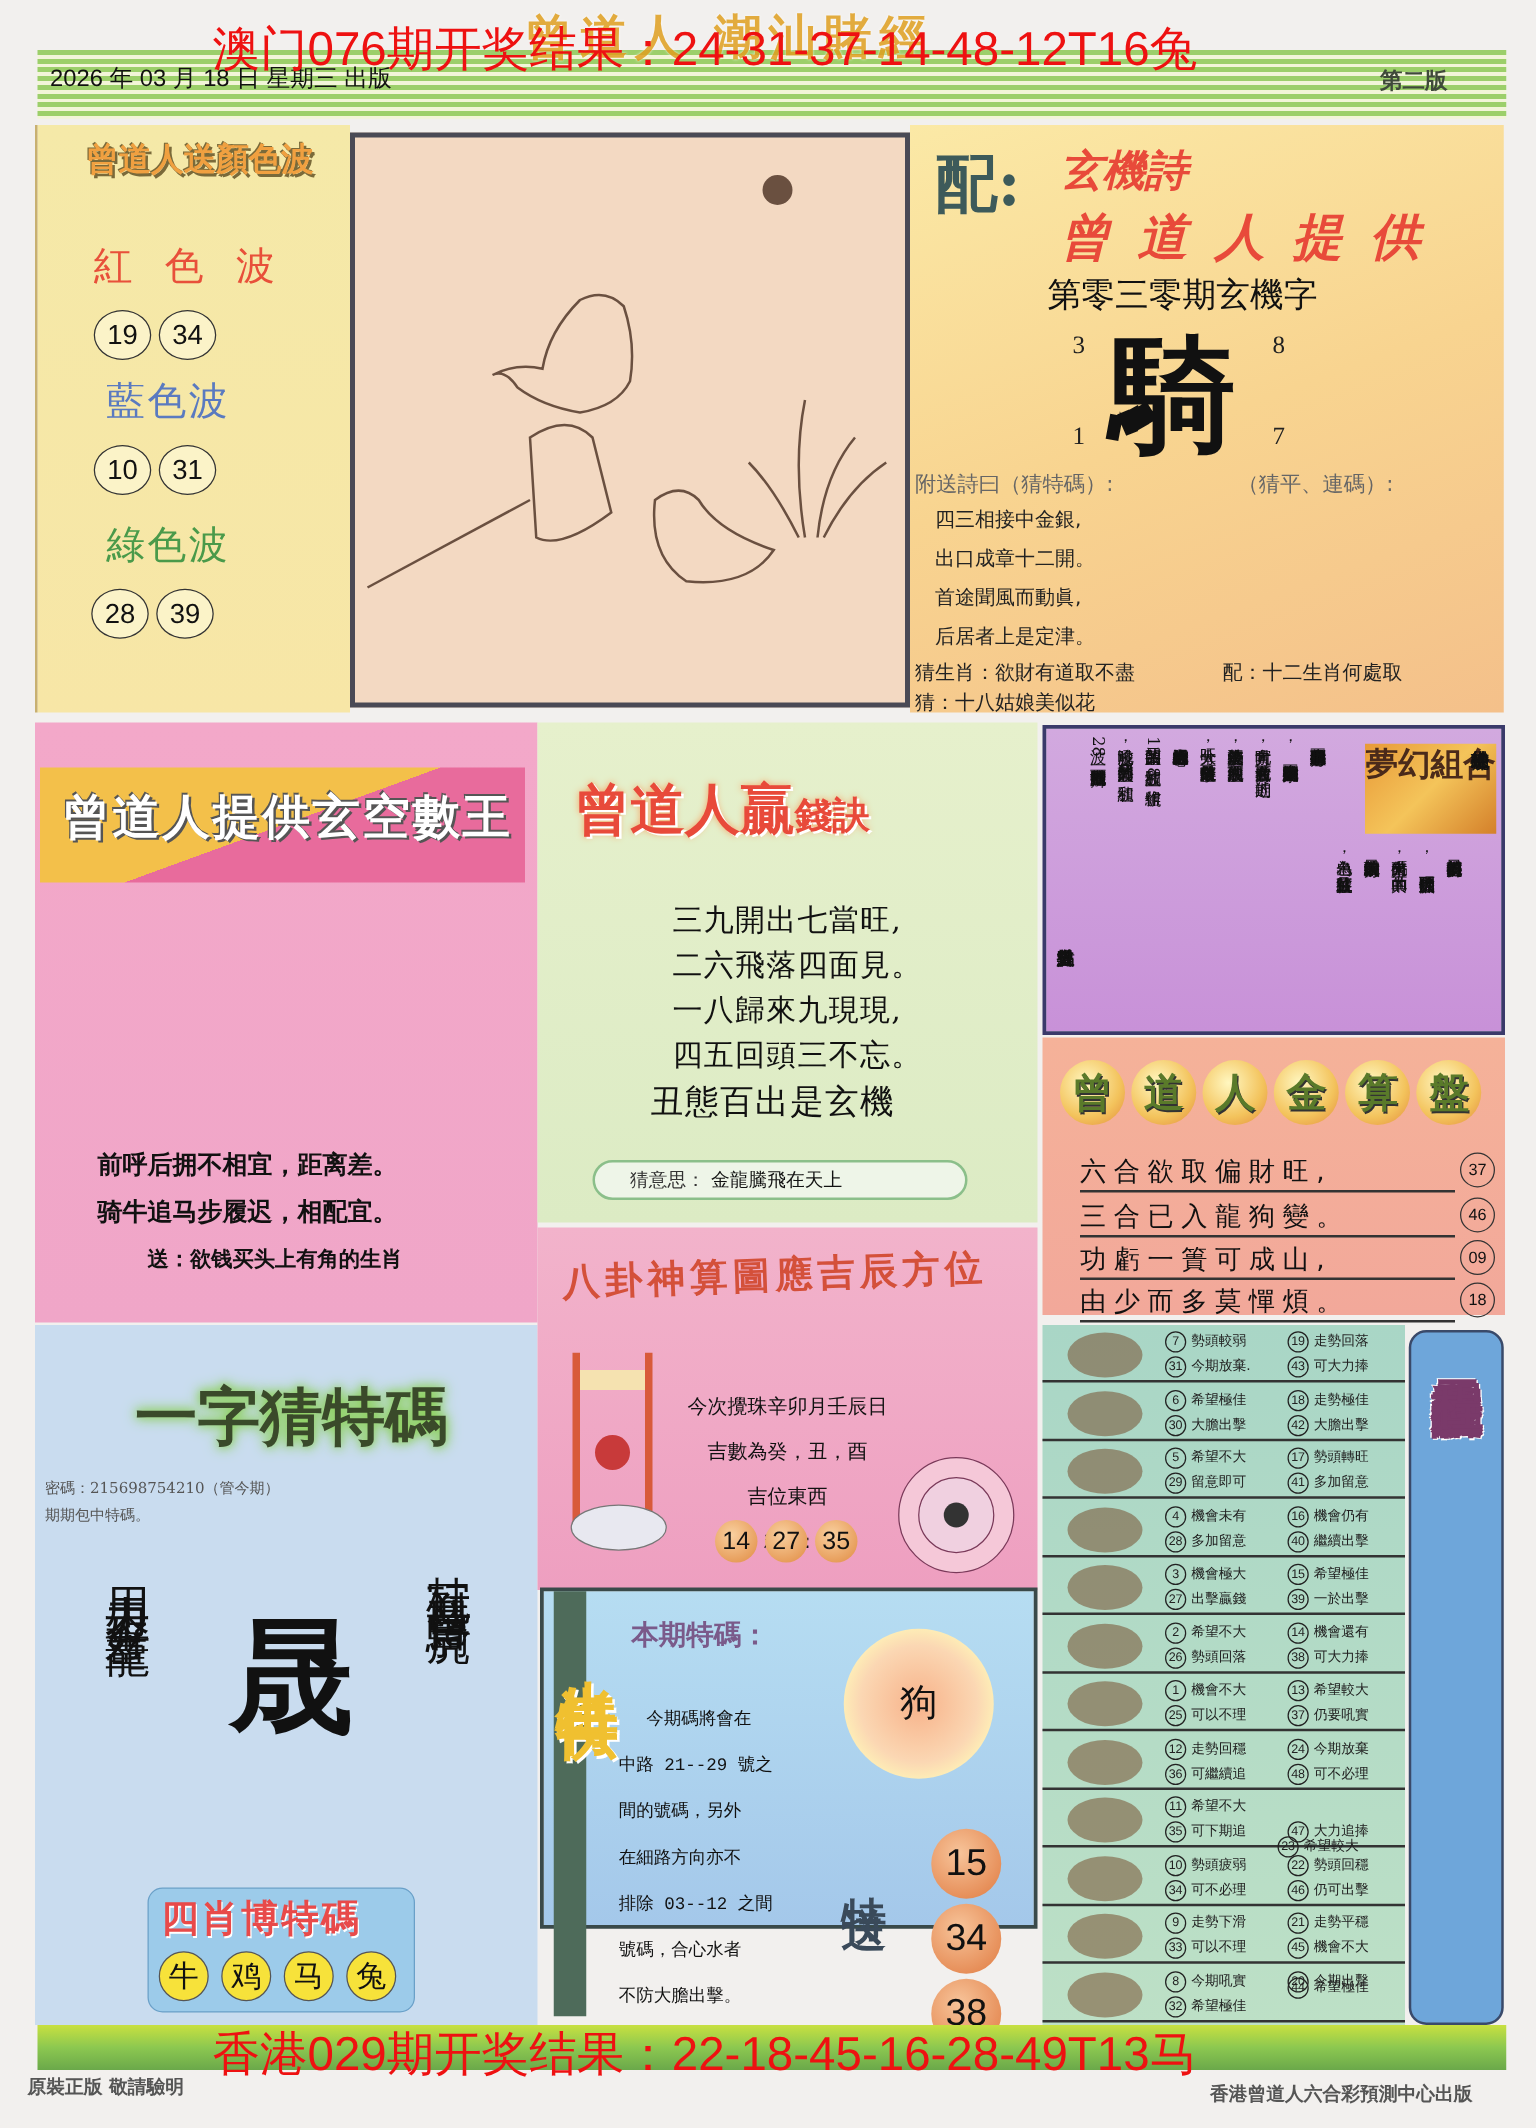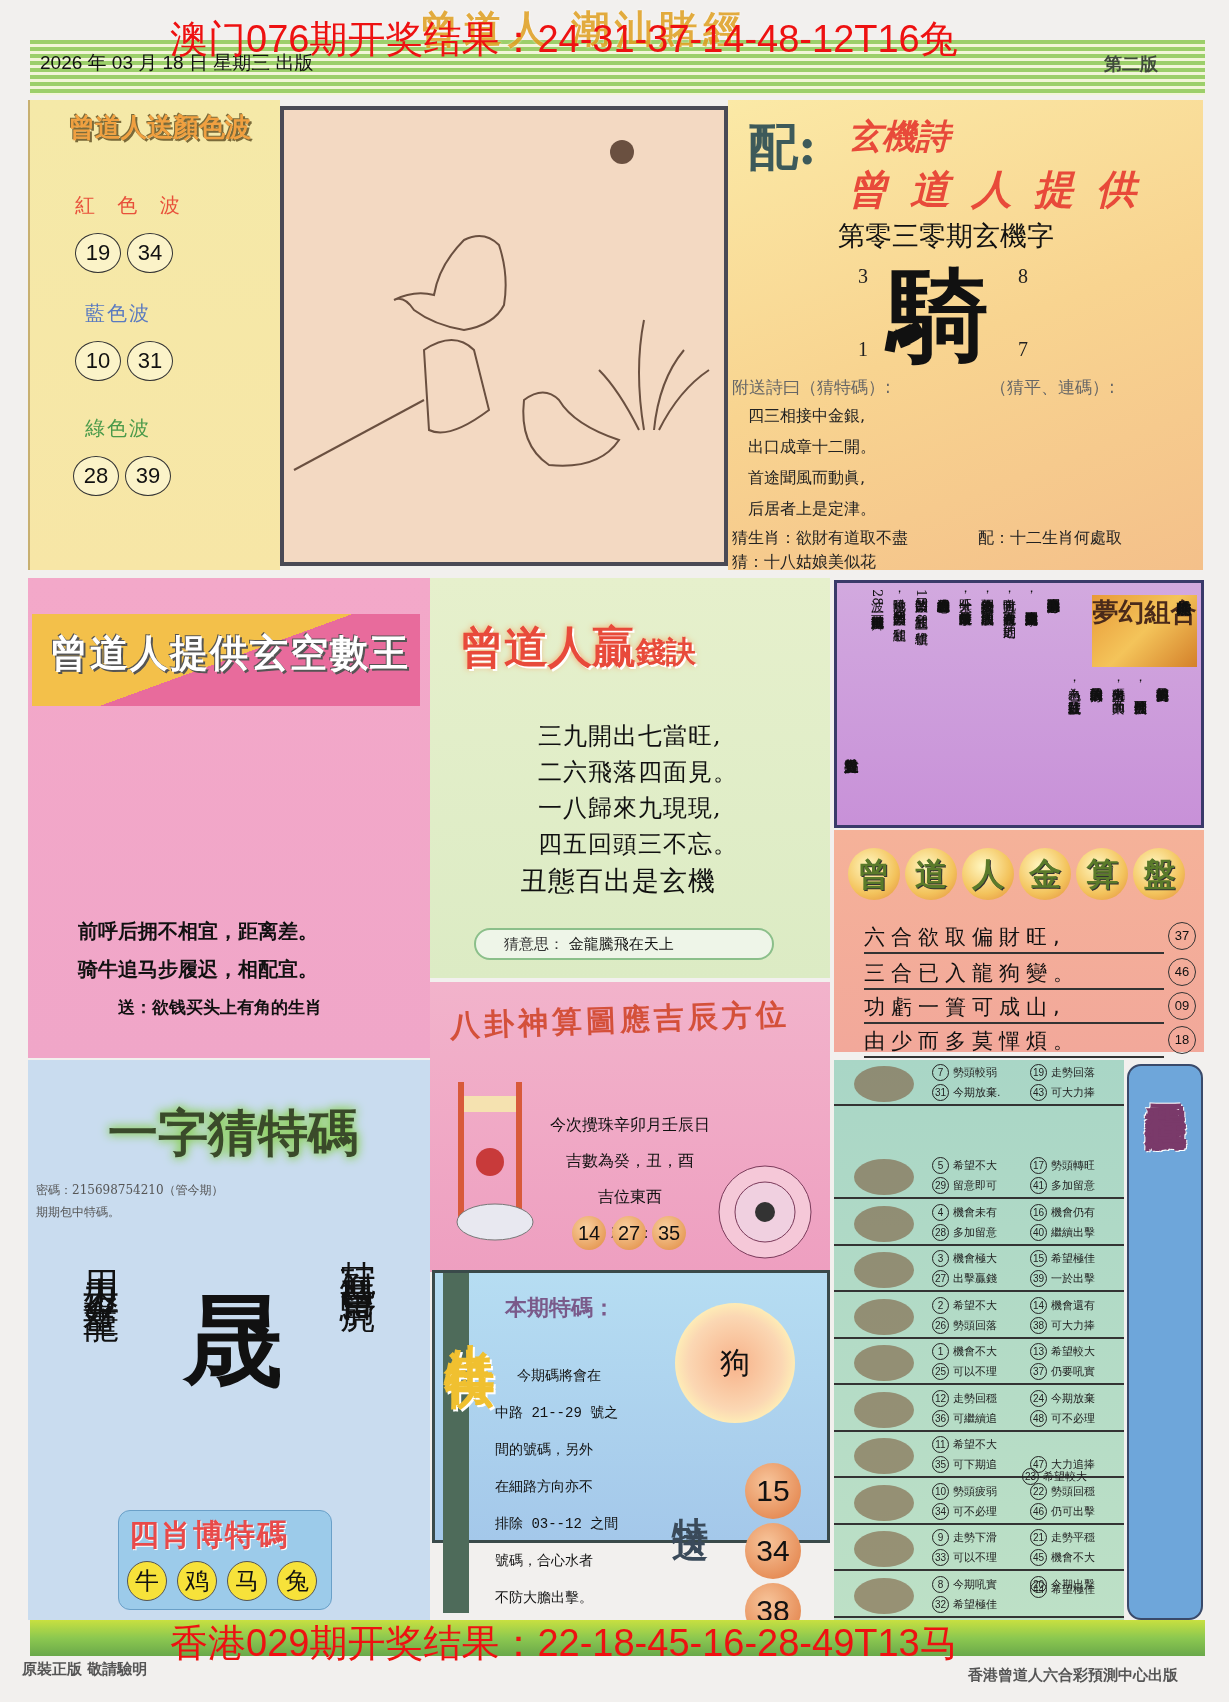--- a/index.html
+++ b/index.html
@@ -32,21 +32,21 @@
   
   .top-left {
     left: 28px; top: 100px; width: 252px; height: 470px;
     background: linear-gradient(180deg, #f5e9a8 0%, #f7e6a6 100%);
     border-left: 2px solid #c8b070;
   }
   .wave-title {
     left: 10px; top: 10px; width: 240px; font-size: 26px; font-weight: bold;
     color: #f0a040; text-shadow: 2px 2px 0 #7a6a3a, -1px -1px 0 #7a6a3a; letter-spacing: 0; text-align: center;
   }
-  .wave-label { font-size: 20px; letter-spacing: 8px; }
+  .wave-label { font-size: 31px; letter-spacing: 8px; }
   .ball {
     display: inline-block; width: 46px; height: 40px; border: 1.5px solid #333; border-radius: 50%;
     text-align: center; line-height: 38px; font-size: 22px; color: #111; background: #fbf3c8;
     font-family: "Liberation Sans", sans-serif; margin-right: 6px;
   }
 
   .picture-box {
     left: 280px; top: 106px; width: 448px; height: 460px;
     background: #f3d9c2; border: 4px solid #4a4a55;
   }
@@ -406,20 +406,27 @@
 </div>
 
 <div class="abs zodiac-table" id="ztable">
     <div class="zodiac-row" style="top: 0px;">
       <div class="zodiac-animal"></div>
       <div class="zodiac-cell" style="left: 98px; top: 4px;"><span class="zc-num">7</span><span>勢頭較弱</span></div>
       <div class="zodiac-cell" style="left: 98px; top: 24px;"><span class="zc-num">31</span><span>今期放棄.</span></div>
       <div class="zodiac-cell" style="left: 196px; top: 4px;"><span class="zc-num">19</span><span>走勢回落</span></div>
       <div class="zodiac-cell" style="left: 196px; top: 24px;"><span class="zc-num">43</span><span>可大力捧</span></div>
     </div>
+    <div class="zodiac-row" style="top: 46.5px;">
+      <div class="zodiac-animal"></div>
+      <div class="zodiac-cell" style="left: 98px; top: 4px;"><span class="zc-num">6</span><span>希望極佳</span></div>
+      <div class="zodiac-cell" style="left: 98px; top: 24px;"><span class="zc-num">30</span><span>大膽出擊</span></div>
+      <div class="zodiac-cell" style="left: 196px; top: 4px;"><span class="zc-num">18</span><span>走勢極佳</span></div>
+      <div class="zodiac-cell" style="left: 196px; top: 24px;"><span class="zc-num">42</span><span>大膽出擊</span></div>
+    </div>
     <div class="zodiac-row" style="top: 93px;">
       <div class="zodiac-animal"></div>
       <div class="zodiac-cell" style="left: 98px; top: 4px;"><span class="zc-num">5</span><span>希望不大</span></div>
       <div class="zodiac-cell" style="left: 98px; top: 24px;"><span class="zc-num">29</span><span>留意即可</span></div>
       <div class="zodiac-cell" style="left: 196px; top: 4px;"><span class="zc-num">17</span><span>勢頭轉旺</span></div>
       <div class="zodiac-cell" style="left: 196px; top: 24px;"><span class="zc-num">41</span><span>多加留意</span></div>
     </div>
     <div class="zodiac-row" style="top: 139.5px;">
       <div class="zodiac-animal"></div>
       <div class="zodiac-cell" style="left: 98px; top: 4px;"><span class="zc-num">4</span><span>機會未有</span></div>

